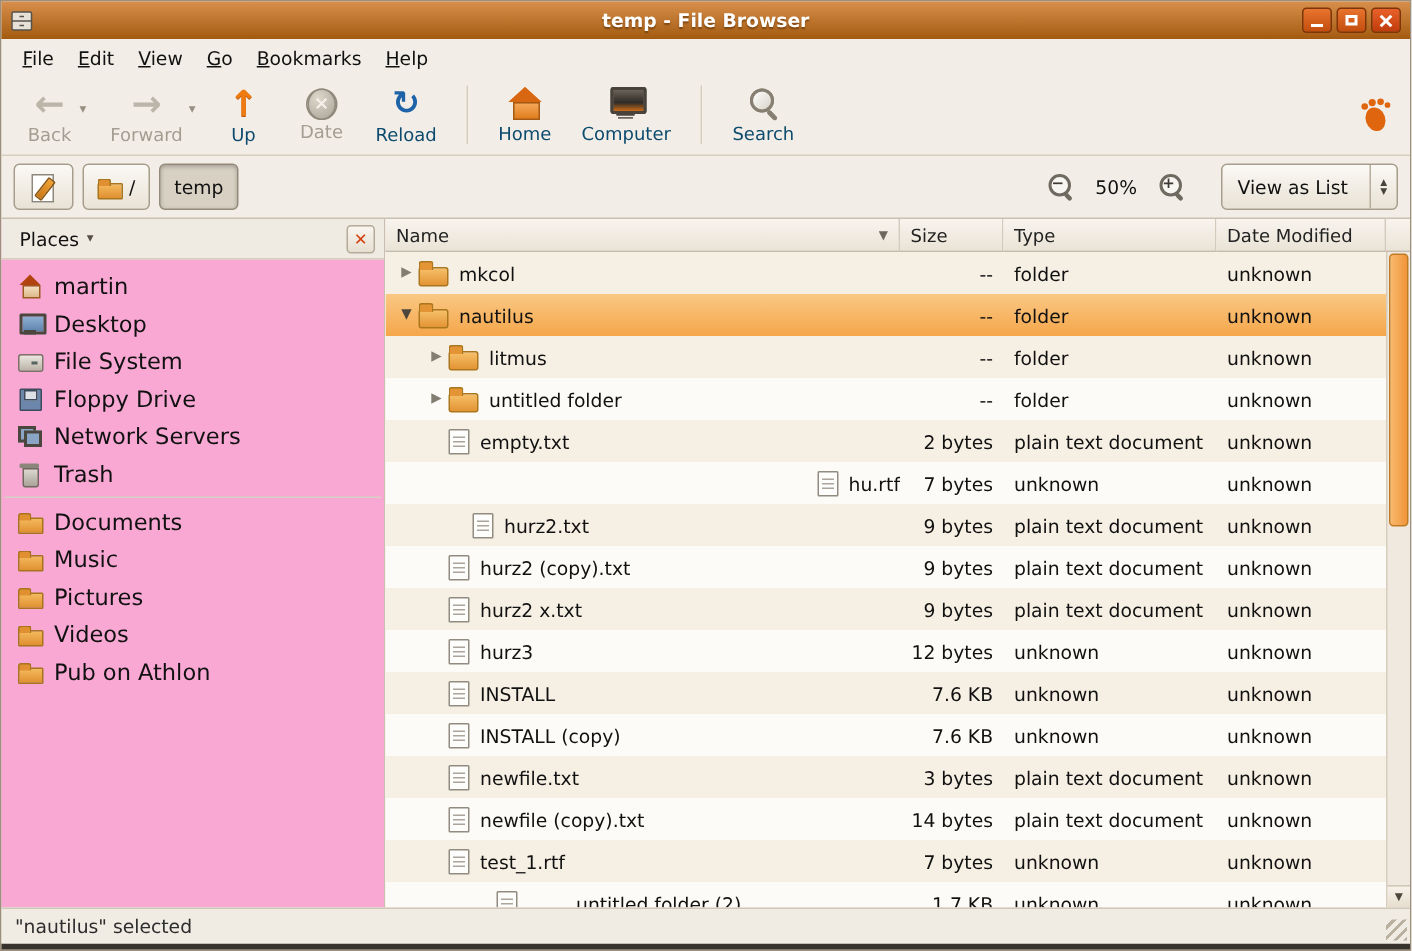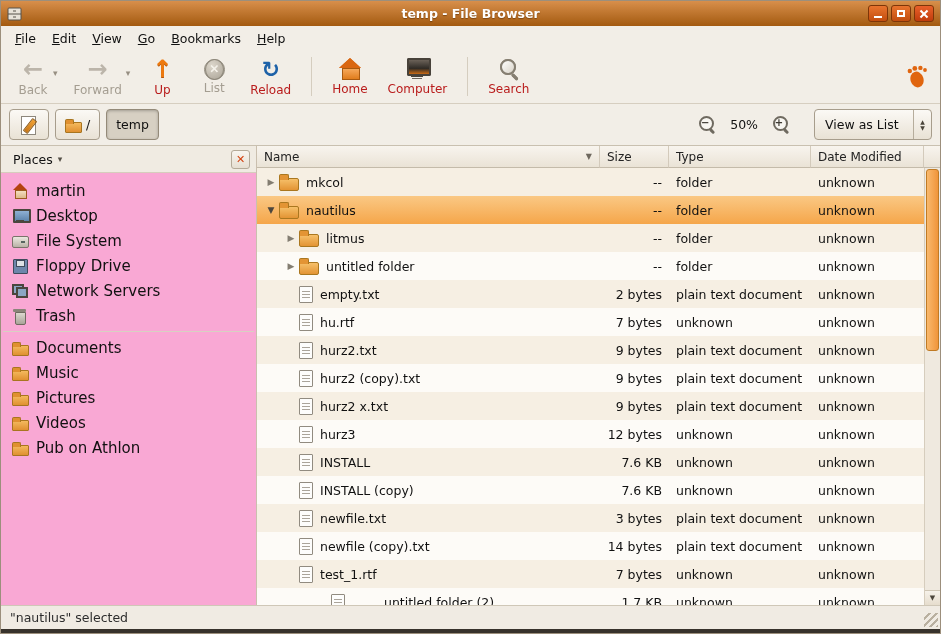--- a/index.html
+++ b/index.html
@@ -21,21 +21,21 @@
   .winbtn.close::after{transform:rotate(-45deg)}
 
   
   .menubar{height:24px;flex:none;background:var(--toolbar-bg,#f2eee7);display:flex;align-items:center;padding:0 6px}
   .menu-item{padding:3px 8px;cursor:pointer;font-size:12.5px}
 
   
   .toolbar{height:54px;flex:none;background:var(--toolbar-bg,#f2eee7);border-bottom:1px solid #d6cec0;display:flex;align-items:center;padding:2px 6px;position:relative}
   .tb-btn{display:flex;flex-direction:column;align-items:center;justify-content:center;padding:2px 10px;min-width:52px;border-radius:4px;cursor:pointer}
   .tb-icon{height:26px;display:flex;align-items:center;justify-content:center}
-  .tb-label{font-size:12px;color:#b91c1c;margin-top:1px}
+  .tb-label{font-size:12px;color:#0c4a6e;margin-top:1px}
   .tb-btn.disabled .tb-label{color:#a49d91}
   .tb-drop{font-size:9px;color:#978f82;align-self:flex-start;margin:16px 6px 0 -6px;cursor:pointer}
   .tb-sep{width:1px;align-self:stretch;background:#d5cdbf;margin:5px 10px}
   .icn-arrow-left,.icn-arrow-right{font-weight:bold;font-size:24px;color:#bcb5aa}
   .icn-arrow-up{font-weight:bold;font-size:24px;color:var(--accent,#ee7a10);text-shadow:0 1px 0 #b5560a}
   .icn-reload{font-weight:bold;font-size:22px;color:#1e62a8}
   .icn-stop{width:21px;height:21px;border-radius:50%;background:radial-gradient(circle at 35% 30%,#ddd7cc,#aaa396);border:1px solid #8f897c;position:relative}
   .icn-stop::after{content:"✕";position:absolute;left:0;right:0;top:2px;text-align:center;color:#f4f1ea;font-size:12px;font-weight:bold}
   .icn-home{position:relative;width:24px;height:24px}
   .icn-home::before{content:"";position:absolute;left:1px;top:1px;border-left:11px solid transparent;border-right:11px solid transparent;border-bottom:10px solid #d96712}
@@ -181,21 +181,21 @@
       </div>
       <span class="tb-drop">▾</span>
       <div class="tb-btn">
         <div class="tb-icon icn-arrow-up">↑</div>
         <div class="tb-label">Up</div>
       </div>
       <div class="tb-btn disabled">
         <div class="tb-icon icn-stop">
           <span class="icn-stop"></span>
         </div>
-        <div class="tb-label">List</div>
+        <div class="tb-label">Date</div>
       </div>
       <div class="tb-btn">
         <div class="tb-icon icn-reload">↻</div>
         <div class="tb-label">Reload</div>
       </div>
       <div class="tb-sep"></div>
       <div class="tb-btn">
         <div class="tb-icon icn-home">
           <span class="icn-home"></span>
         </div>
@@ -370,31 +370,31 @@
               <div class="cell name" style="padding-left: 26px;">
                 <span class="exp"></span>
                 <span class="fi fi-file"></span>
                 <span class="fname">empty.txt</span>
               </div>
               <div class="cell size">2 bytes</div>
               <div class="cell type">plain text document</div>
               <div class="cell mod">unknown</div>
             </div>
             <div class="row odd">
-              <div class="cell name" style="padding-left: 26px;">
+              <div class="cell name" style="padding-left: 26px; justify-content: flex-end;">
                 <span class="exp"></span>
                 <span class="fi fi-file"></span>
                 <span class="fname">hu.rtf</span>
               </div>
               <div class="cell size">7 bytes</div>
               <div class="cell type">unknown</div>
               <div class="cell mod">unknown</div>
             </div>
             <div class="row even">
-              <div class="cell name" style="padding-left: 26px;">
+              <div class="cell name" style="padding-left: 42px;">
                 <span class="exp"></span>
                 <span class="fi fi-file"></span>
                 <span class="fname">hurz2.txt</span>
               </div>
               <div class="cell size">9 bytes</div>
               <div class="cell type">plain text document</div>
               <div class="cell mod">unknown</div>
             </div>
             <div class="row odd">
               <div class="cell name" style="padding-left: 26px;">

